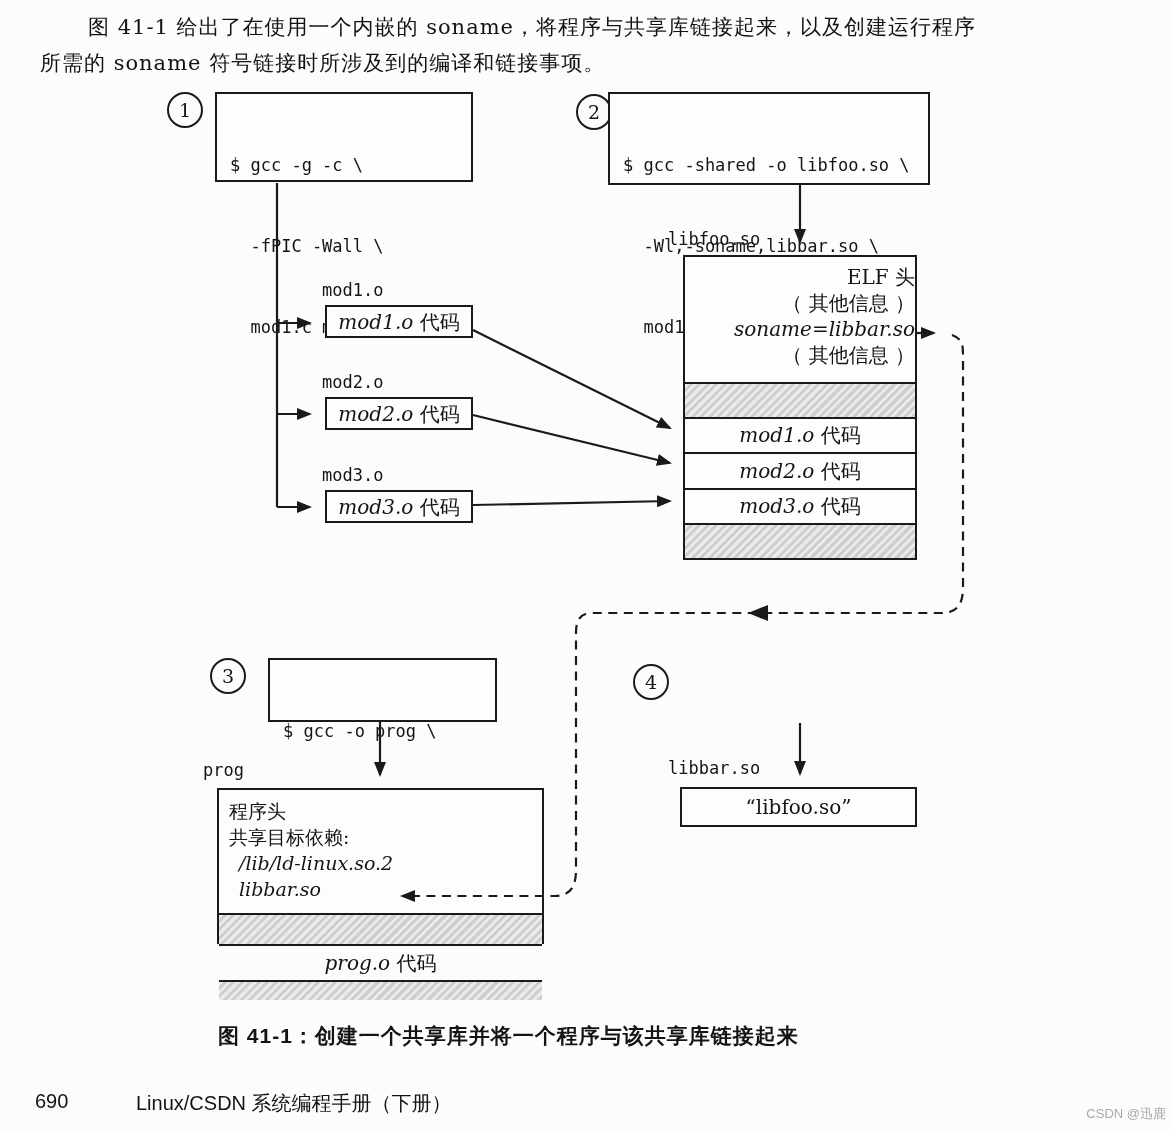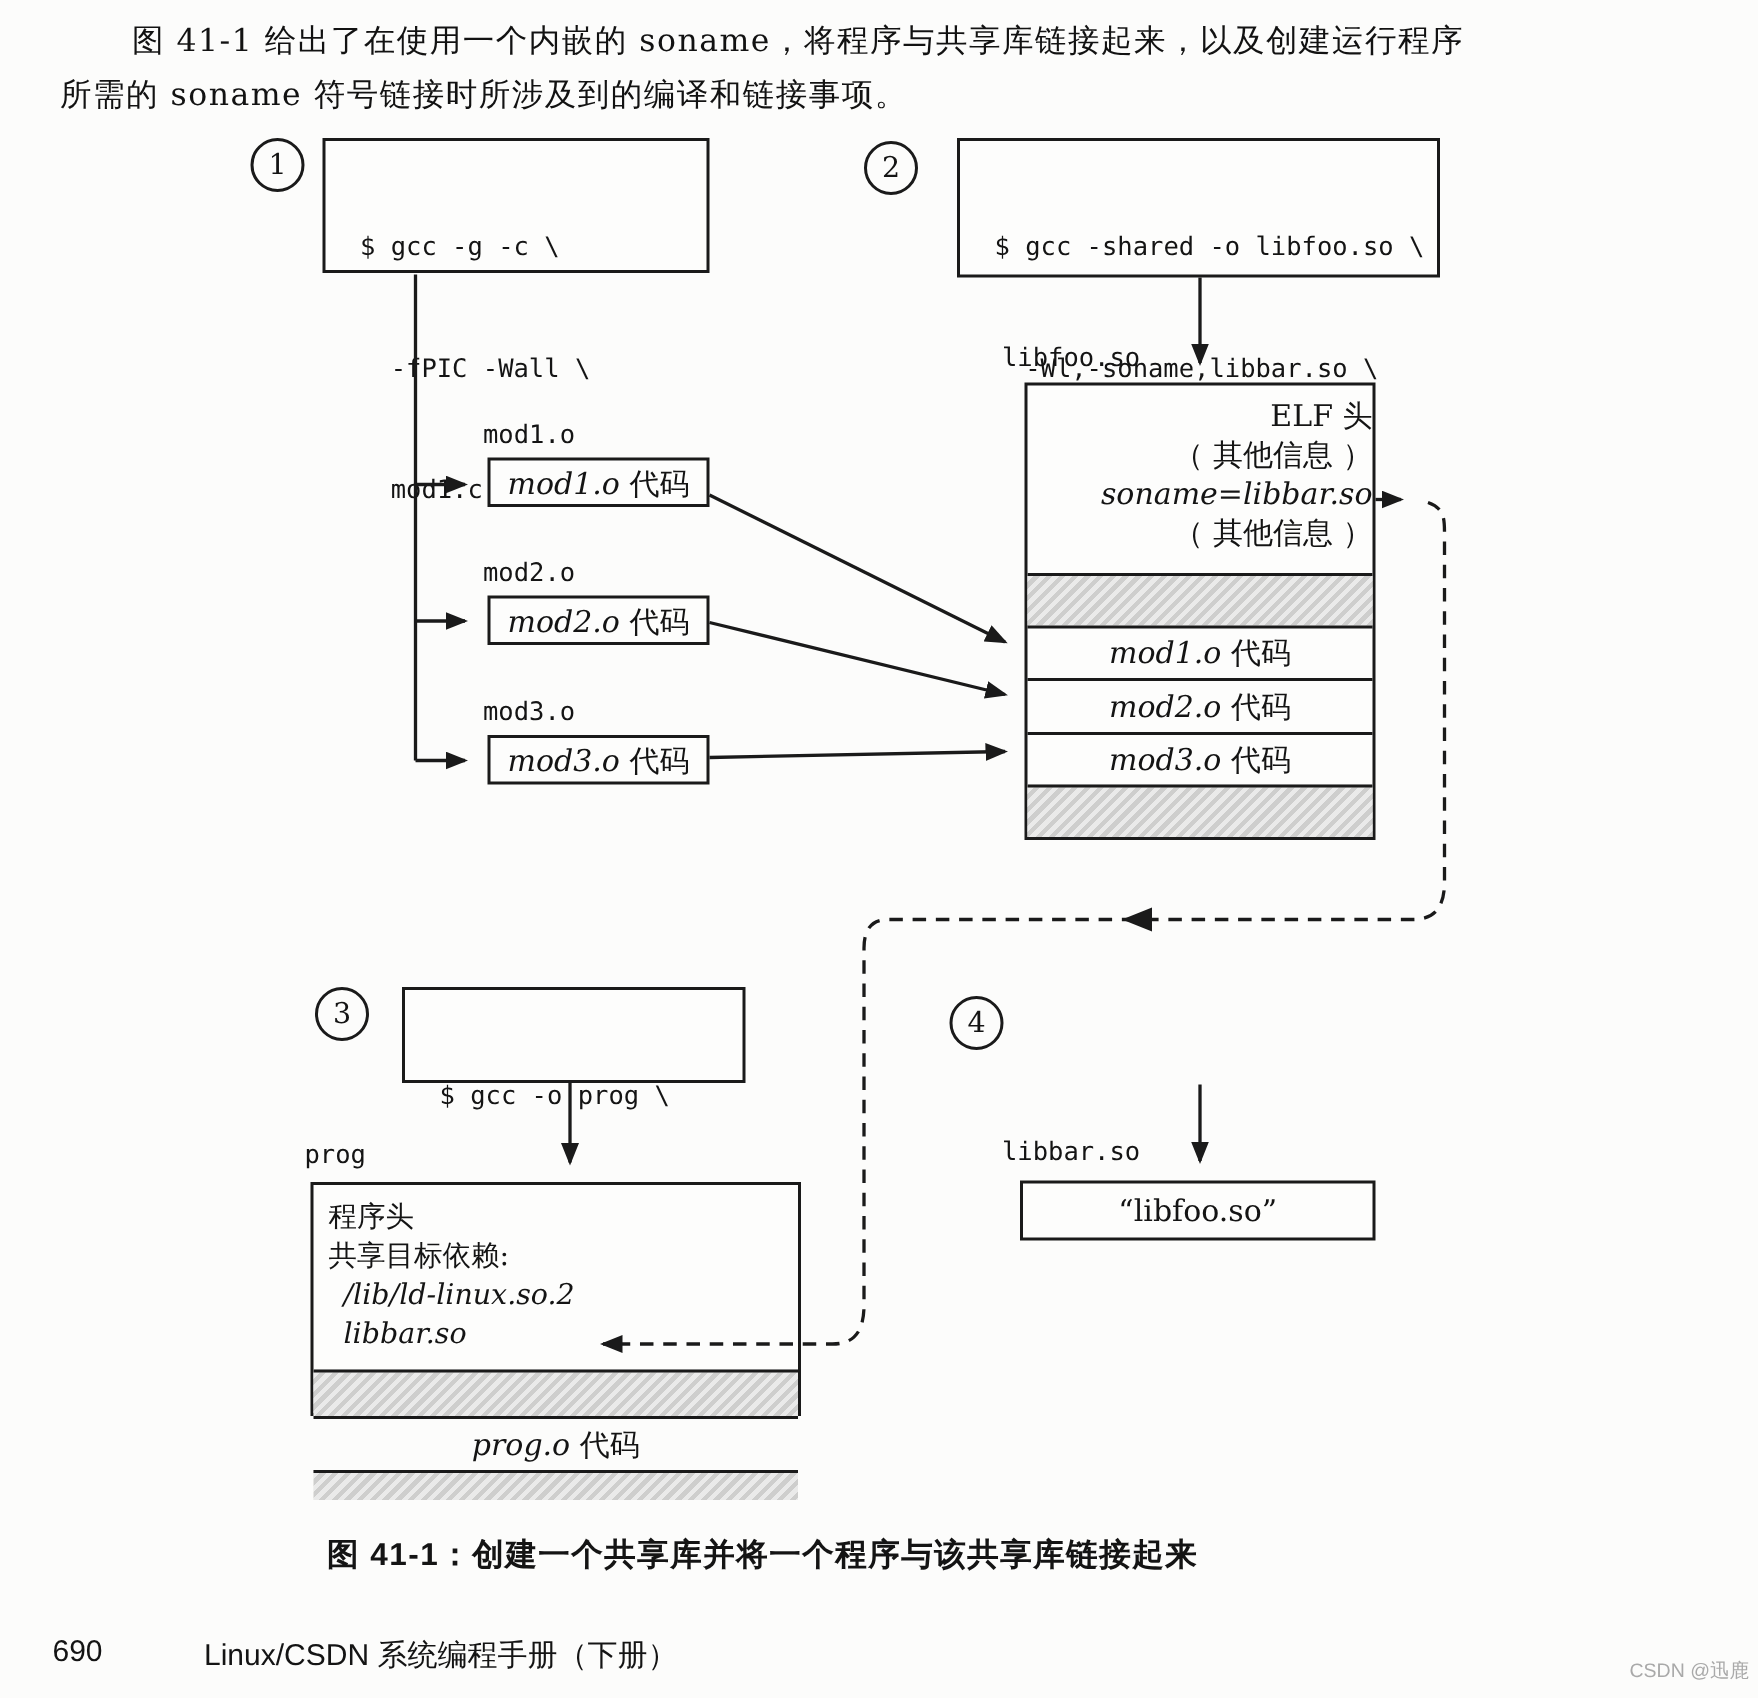--- a/index.html
+++ b/index.html
@@ -11,21 +11,21 @@
   .intro{font-size:21px;letter-spacing:1px;white-space:nowrap;color:#121212;}
 
   
   .circ{width:36px;height:36px;border:2px solid #1a1a1a;border-radius:50%;
         background:#fcfcfb;text-align:center;line-height:32px;font-size:19px;
         font-family:"DejaVu Serif",serif;box-sizing:border-box;z-index:2;}
 
   
   .cmd{border:2px solid #1a1a1a;background:#fdfdfc;box-sizing:border-box;
        font-family:"DejaVu Sans Mono",monospace;font-size:17px;line-height:27px;
-       padding:4px 0 0 23px;white-space:pre;z-index:2;}
+       padding:4px 0 0 13px;white-space:pre;z-index:2;}
   .cmd .cont{padding-left:2ch;}
 
   
   .mlabel{font-family:"DejaVu Sans Mono",monospace;font-size:17px;white-space:nowrap;z-index:2;}
 
   
   .objbox{border:2px solid #1a1a1a;background:#fdfdfc;box-sizing:border-box;
           text-align:center;font-size:20px;line-height:30px;z-index:2;}
   .it{font-style:italic;}
 
@@ -57,21 +57,21 @@
   <div class="abs intro" style="left:40px;top:49px;">所需的 soname 符号链接时所涉及到的编译和链接事项。</div>
 
   <div class="abs circ" style="left:167px;top:92px;">1</div>
   <div class="abs cmd" style="left:215px;top:92px;width:258px;height:90px;">
     <div>$ gcc -g -c \</div>
     <div class="cont">-fPIC -Wall \</div>
     <div class="cont">mod1.c mod2.c mod3.c</div>
   </div>
 
   <div class="abs circ" style="left:576px;top:94px;">2</div>
-  <div class="abs cmd" style="left:638px;top:92px;width:322px;height:93px;">
+  <div class="abs cmd" style="left:608px;top:92px;width:322px;height:93px;">
     <div>$ gcc -shared -o libfoo.so \</div>
     <div class="cont">-Wl,-soname,libbar.so \</div>
     <div class="cont">mod1.o mod2.o mod3.o</div>
   </div>
 
   <div class="abs mlabel" style="left:322px;top:280px;">mod1.o</div>
   <div class="abs objbox" style="left:325px;top:305px;width:148px;height:33px;">
     <span class="it">mod1.o</span>
     <span>代码</span>
   </div>
@@ -114,21 +114,21 @@
 
   <div class="abs circ" style="left:210px;top:658px;">3</div>
   <div class="abs cmd" style="left:268px;top:658px;width:229px;height:64px;">
     <div>$ gcc -o prog \</div>
     <div class="cont">prog.c libfoo.so</div>
   </div>
 
   <div class="abs circ" style="left:633px;top:664px;">4</div>
 
   <div class="abs mlabel" style="left:203px;top:760px;">prog</div>
-  <div class="abs structbox" style="left:207px;top:788px;width:327px;height:156px;">
+  <div class="abs structbox" style="left:217px;top:788px;width:327px;height:156px;">
     <div class="sect" style="height:123px;padding-top:8px;">
       <div class="leftline">程序头</div>
       <div class="leftline">共享目标依赖:</div>
       <div class="leftline dep">/lib/ld-linux.so.2</div>
       <div class="leftline dep">libbar.so</div>
     </div>
     <div class="sect band" style="height:31px;"></div>
     <div class="sect crow" style="height:36px;line-height:34px;">
       <span class="it">prog.o</span>
       <span>代码</span>

